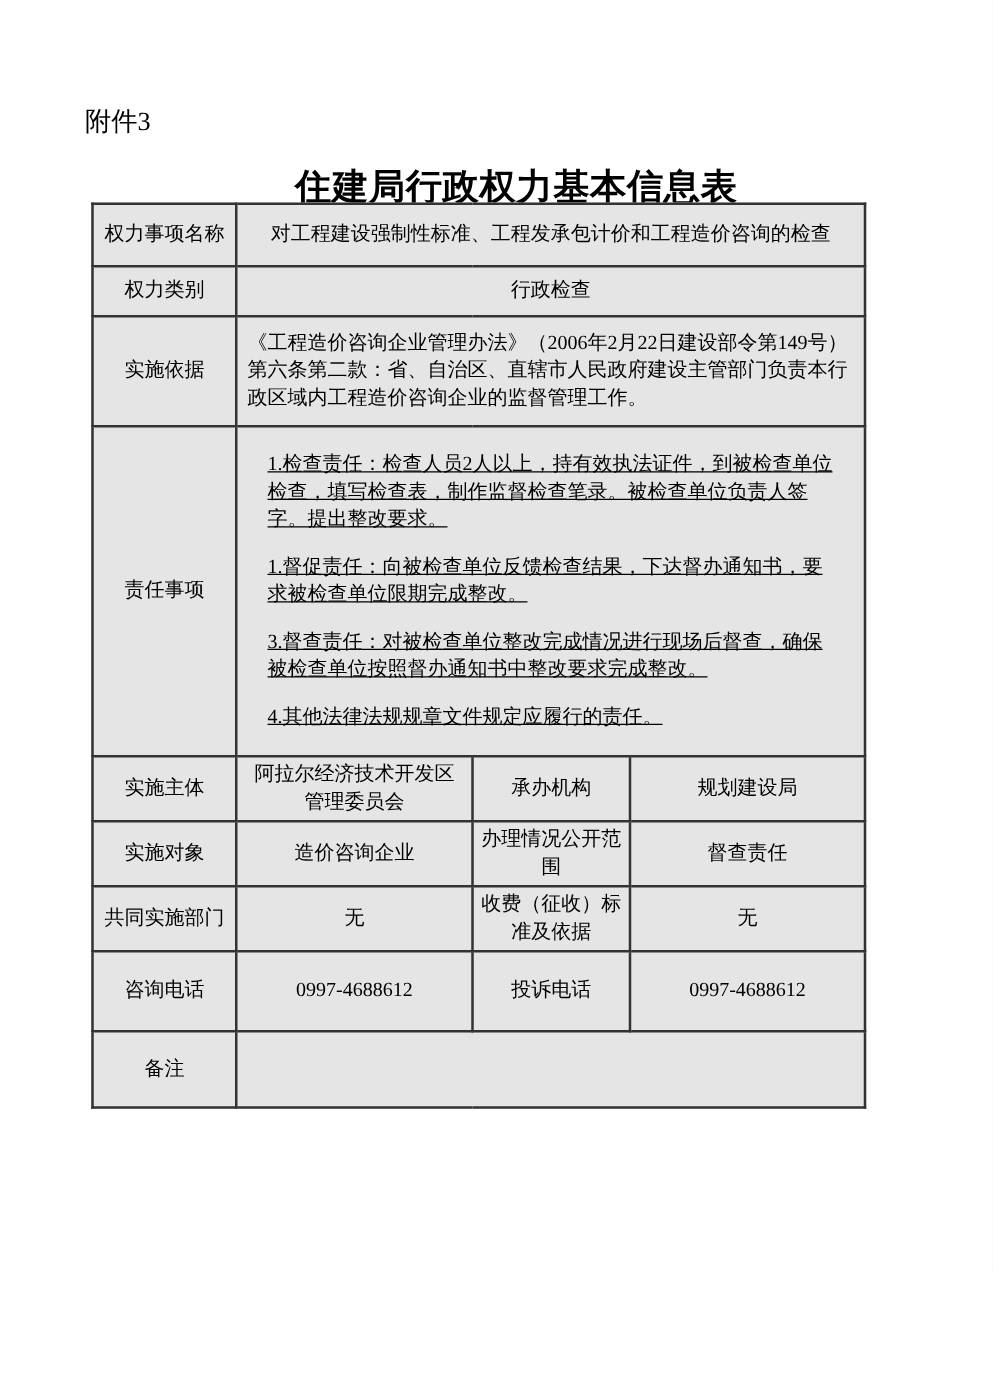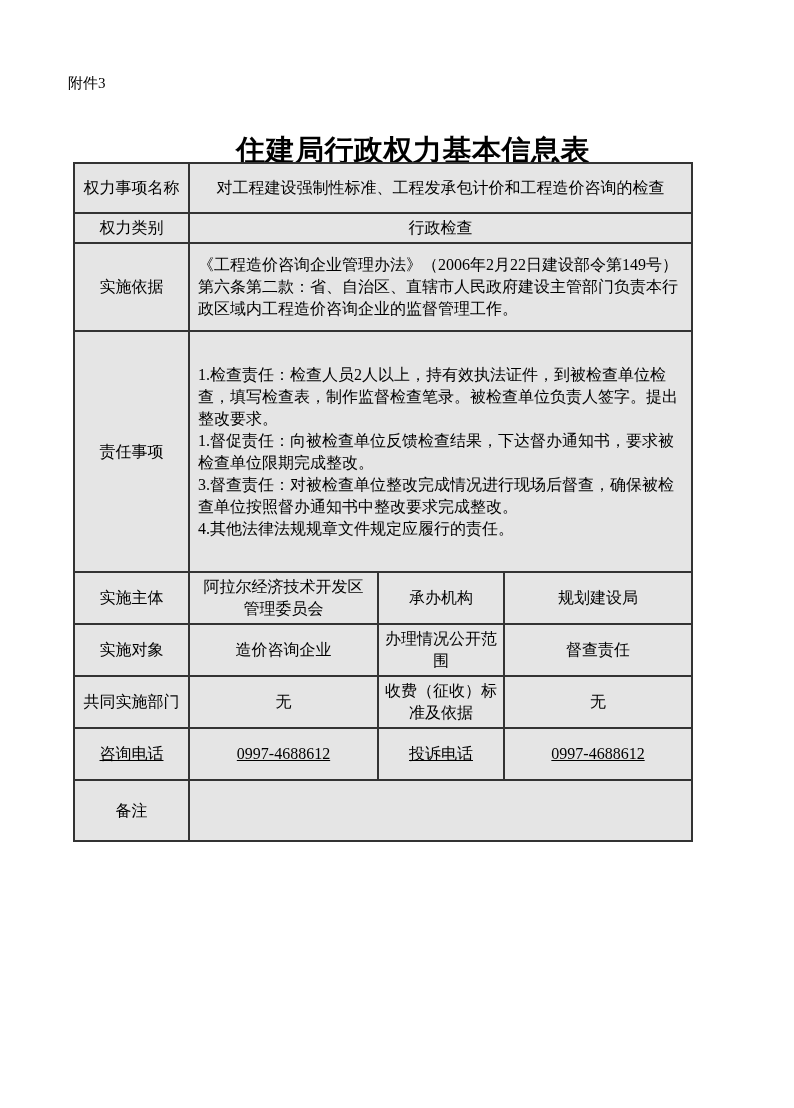--- a/index.html
+++ b/index.html
@@ -16,22 +16,22 @@
   .page {
     position: relative;
     width: 794px;
     height: 1108px;
     background: #ffffff;
     overflow: hidden;
   }
   .attachment {
     position: absolute;
     left: 68px;
-    top: 72px;
-    font-size: 15px;
+    top: 86px;
+    font-size: 21px;
     line-height: 22px;
   }
   .doc-title {
     position: absolute;
     left: 0;
     top: 116px;
     width: 794px;
     margin: 16px;
     text-align: center;
     font-size: 29px;
@@ -61,33 +61,34 @@
     word-break: break-all;
     overflow: hidden;
   }
   .info-table td.lbl {
     text-align: center;
     padding: 3px 4px;
   }
   .info-table td.center { text-align: center; }
   .info-table td.left   { text-align: left; }
   .info-table td p {
-    margin: 0;
+    margin: 16px;
     padding: 0;
+    text-decoration: underline;
   }
   
   tr.r1  { height: 50px; }
-  tr.r2  { height: 30px; }
+  tr.r2  { height: 40px; }
   tr.r3  { height: 88px; }
   tr.r4  { height: 241px; }
   tr.r5  { height: 47px; }
   tr.r6  { height: 49px; }
   tr.r7  { height: 49px; }
   tr.r8  { height: 53px; }
-  tr.r9  { height: 52px; text-decoration: underline; }
+  tr.r9  { height: 64px; }
   tr.r10 { height: 61px; }
 </style>
 </head>
 <body>
 
 <div class="page">
 
   <div class="attachment">附件3</div>
 
   <h1 class="doc-title">住建局行政权力基本信息表</h1>

